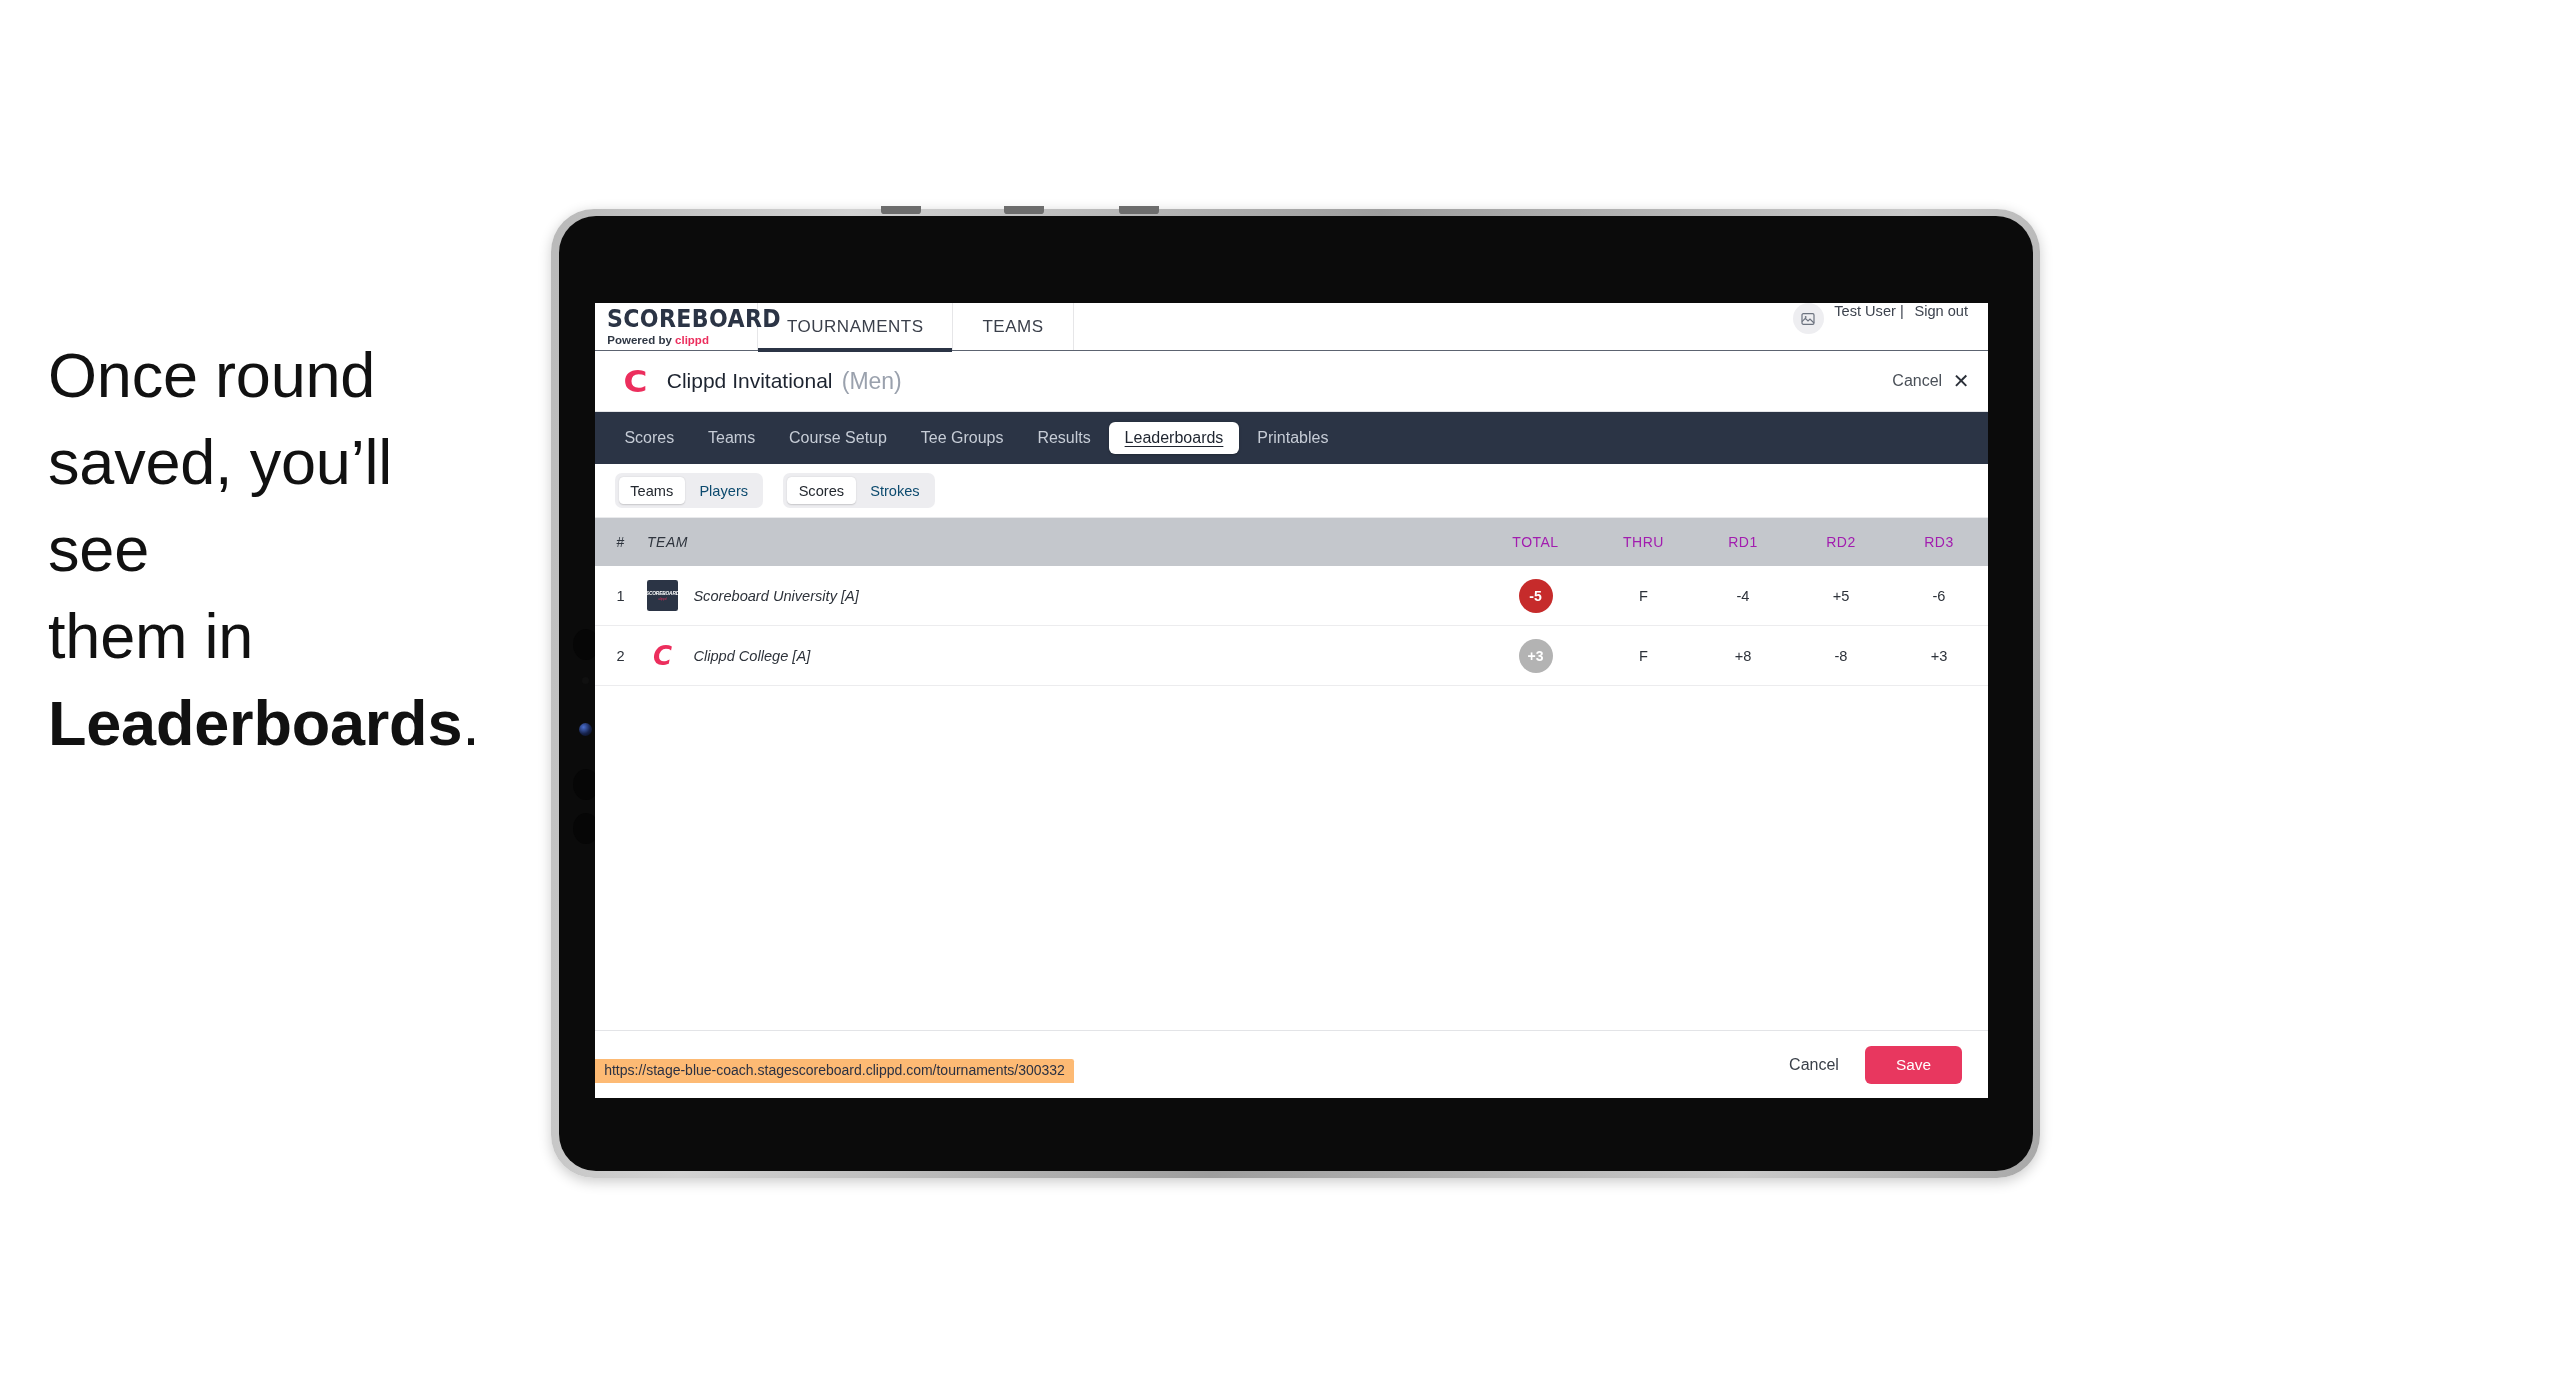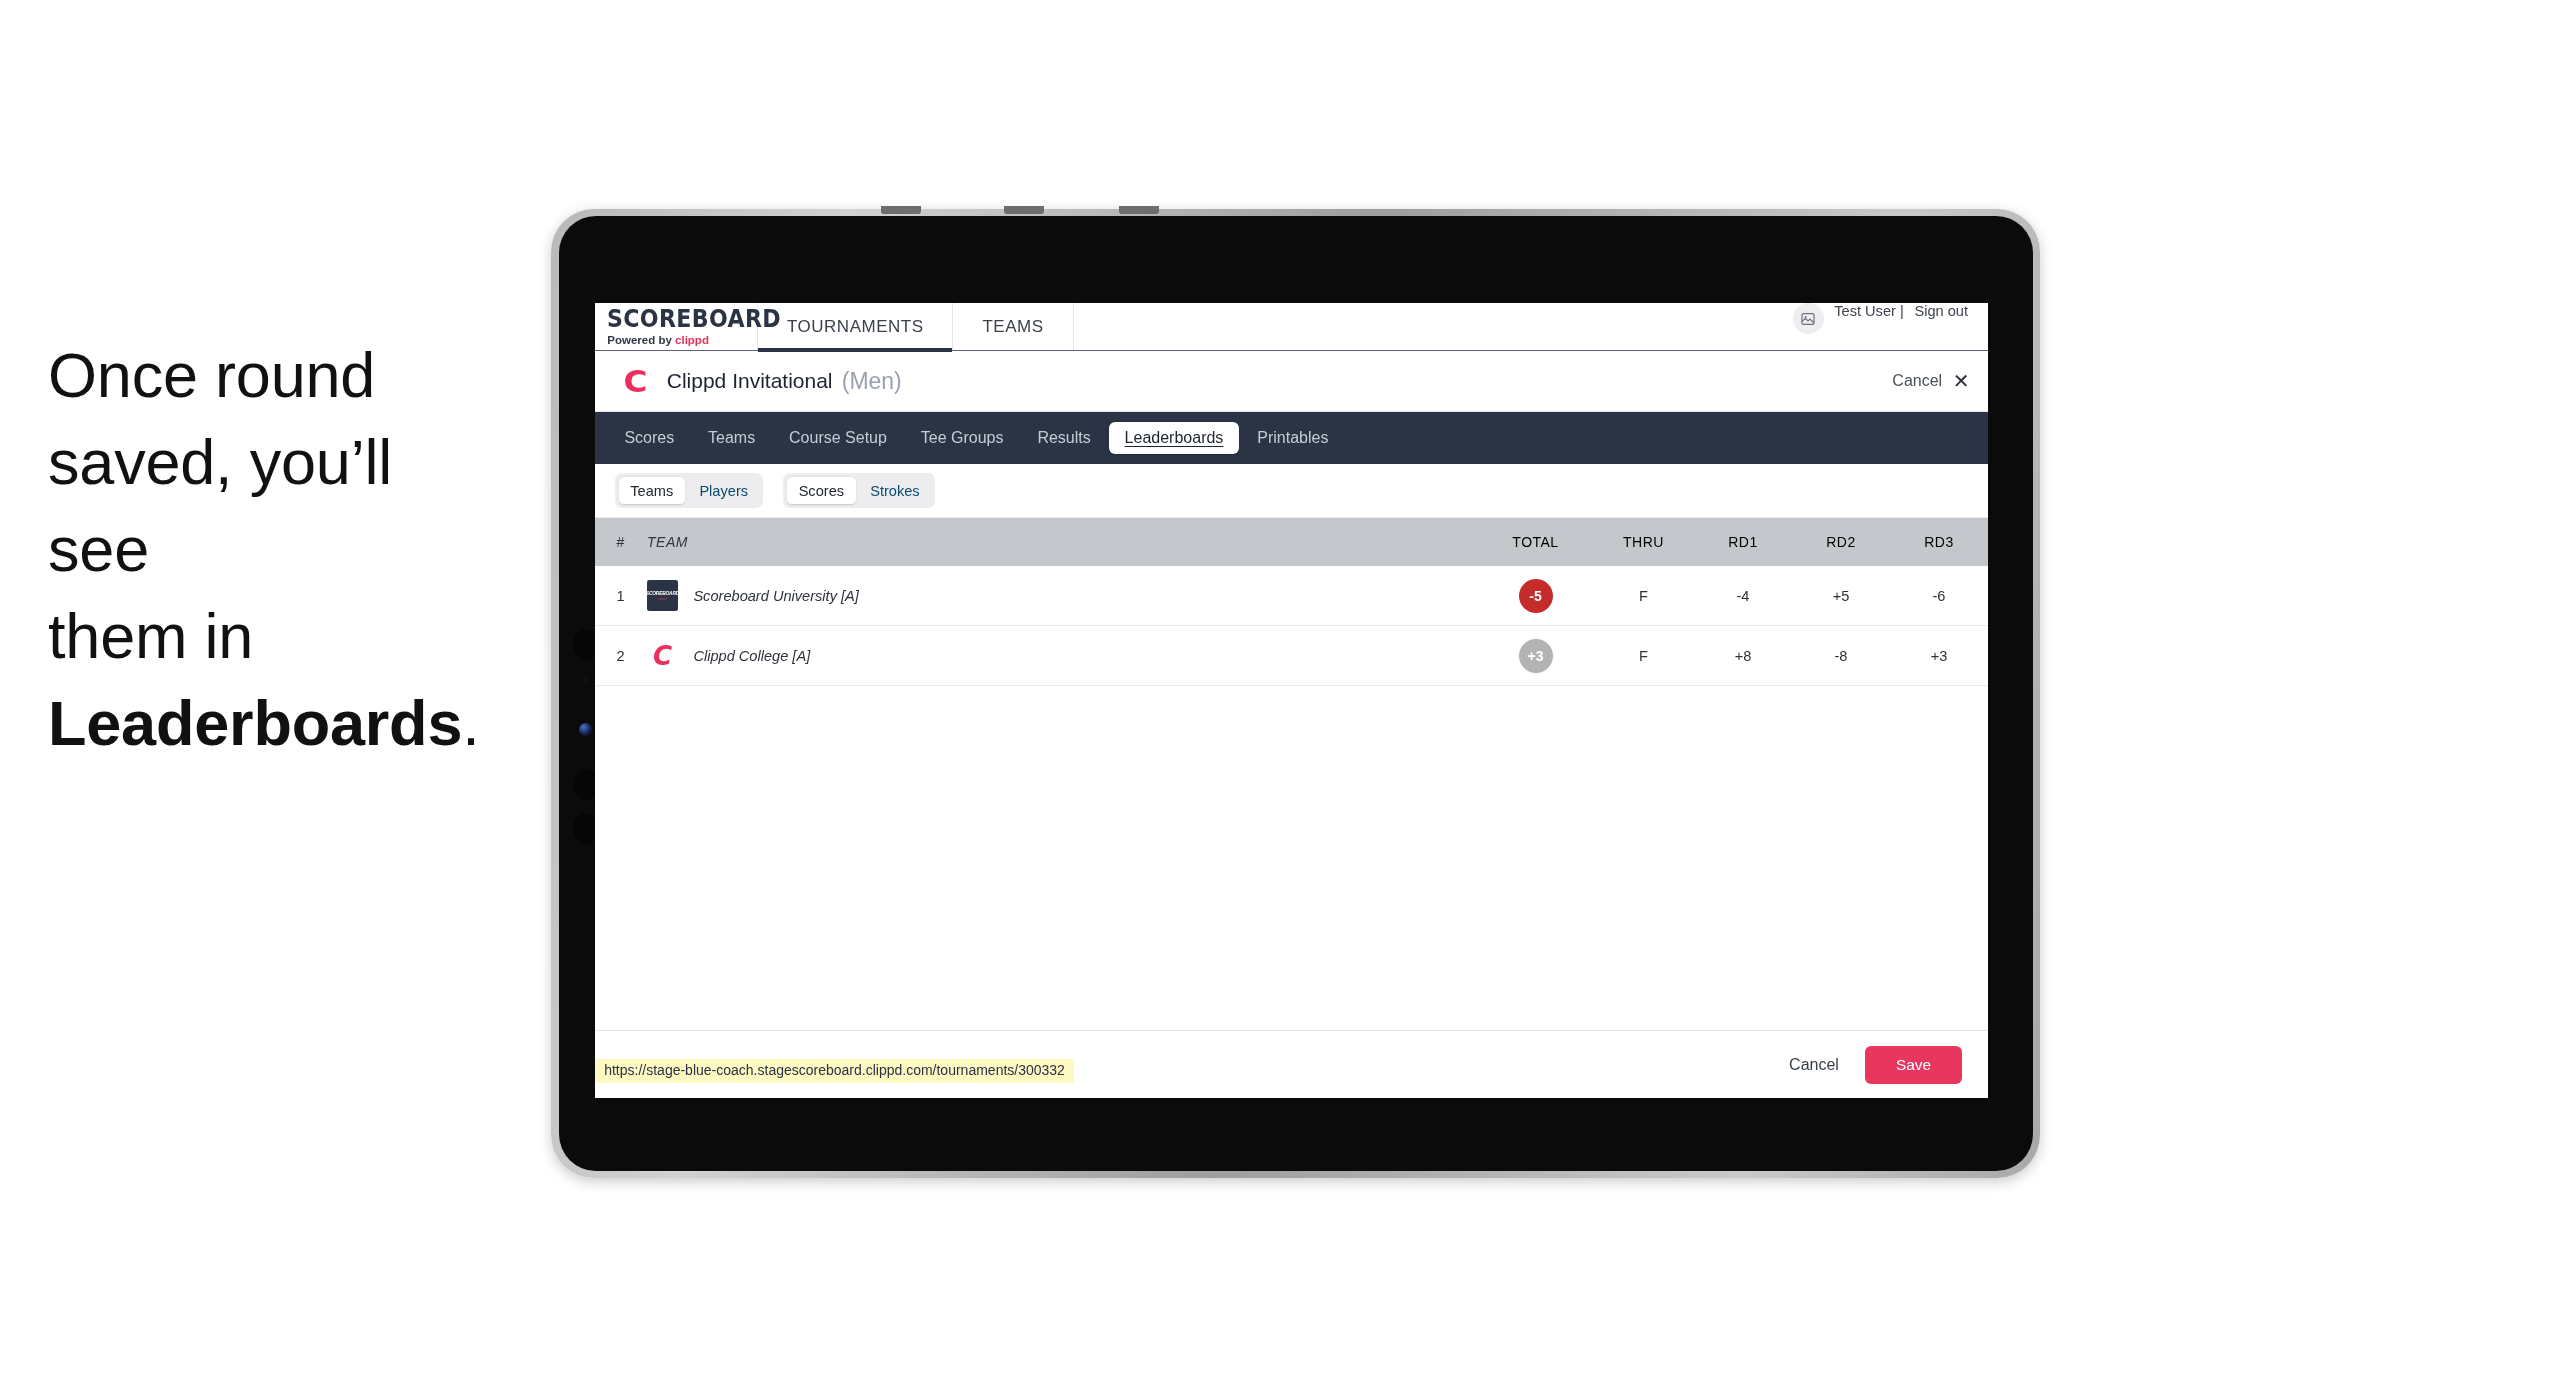--- a/index.html
+++ b/index.html
@@ -226,21 +226,21 @@
     color: #2d323a;
   }
   .c-rank  { width: 52px; text-align: left; padding-left: 21.5px; }
   .c-team  { flex: 1; display: flex; align-items: center; font-style: italic; }
   .c-total { width: 115px; text-align: center; }
   .c-thru  { width: 101px; text-align: center; }
   .c-rd    { width: 98px; text-align: center; }
 
   #board-head .c-total,
   #board-head .c-thru,
-  #board-head .c-rd { color:#000000; }
+  #board-head .c-rd { color:#a21caf; }
 
   .team-logo-sq {
     width: 31px; height: 31px;
     background: #2b3445;
     border-radius: 2.3px;
     margin-right: 15.4px;
     display: flex; flex-direction: column;
     align-items: center; justify-content: center;
     flex: none;
   }
@@ -287,21 +287,21 @@
     border-radius: 6.1px;
     padding: 10px 31px;
     cursor: pointer;
     font-family: Liberation Sans, sans-serif;
   }
 
   
   #status-url {
     position: absolute;
     left: 0; bottom: 0;
-    background: #fef9c3;
+    background: #fdba74;
     color: #2b3142;
     font-size: 14px;
     padding: 3.8px 9.2px 4.6px 9.2px;
     white-space: nowrap;
     border-top-right-radius: 2.3px;
   }
 </style>
 </head>
 <body>
 

